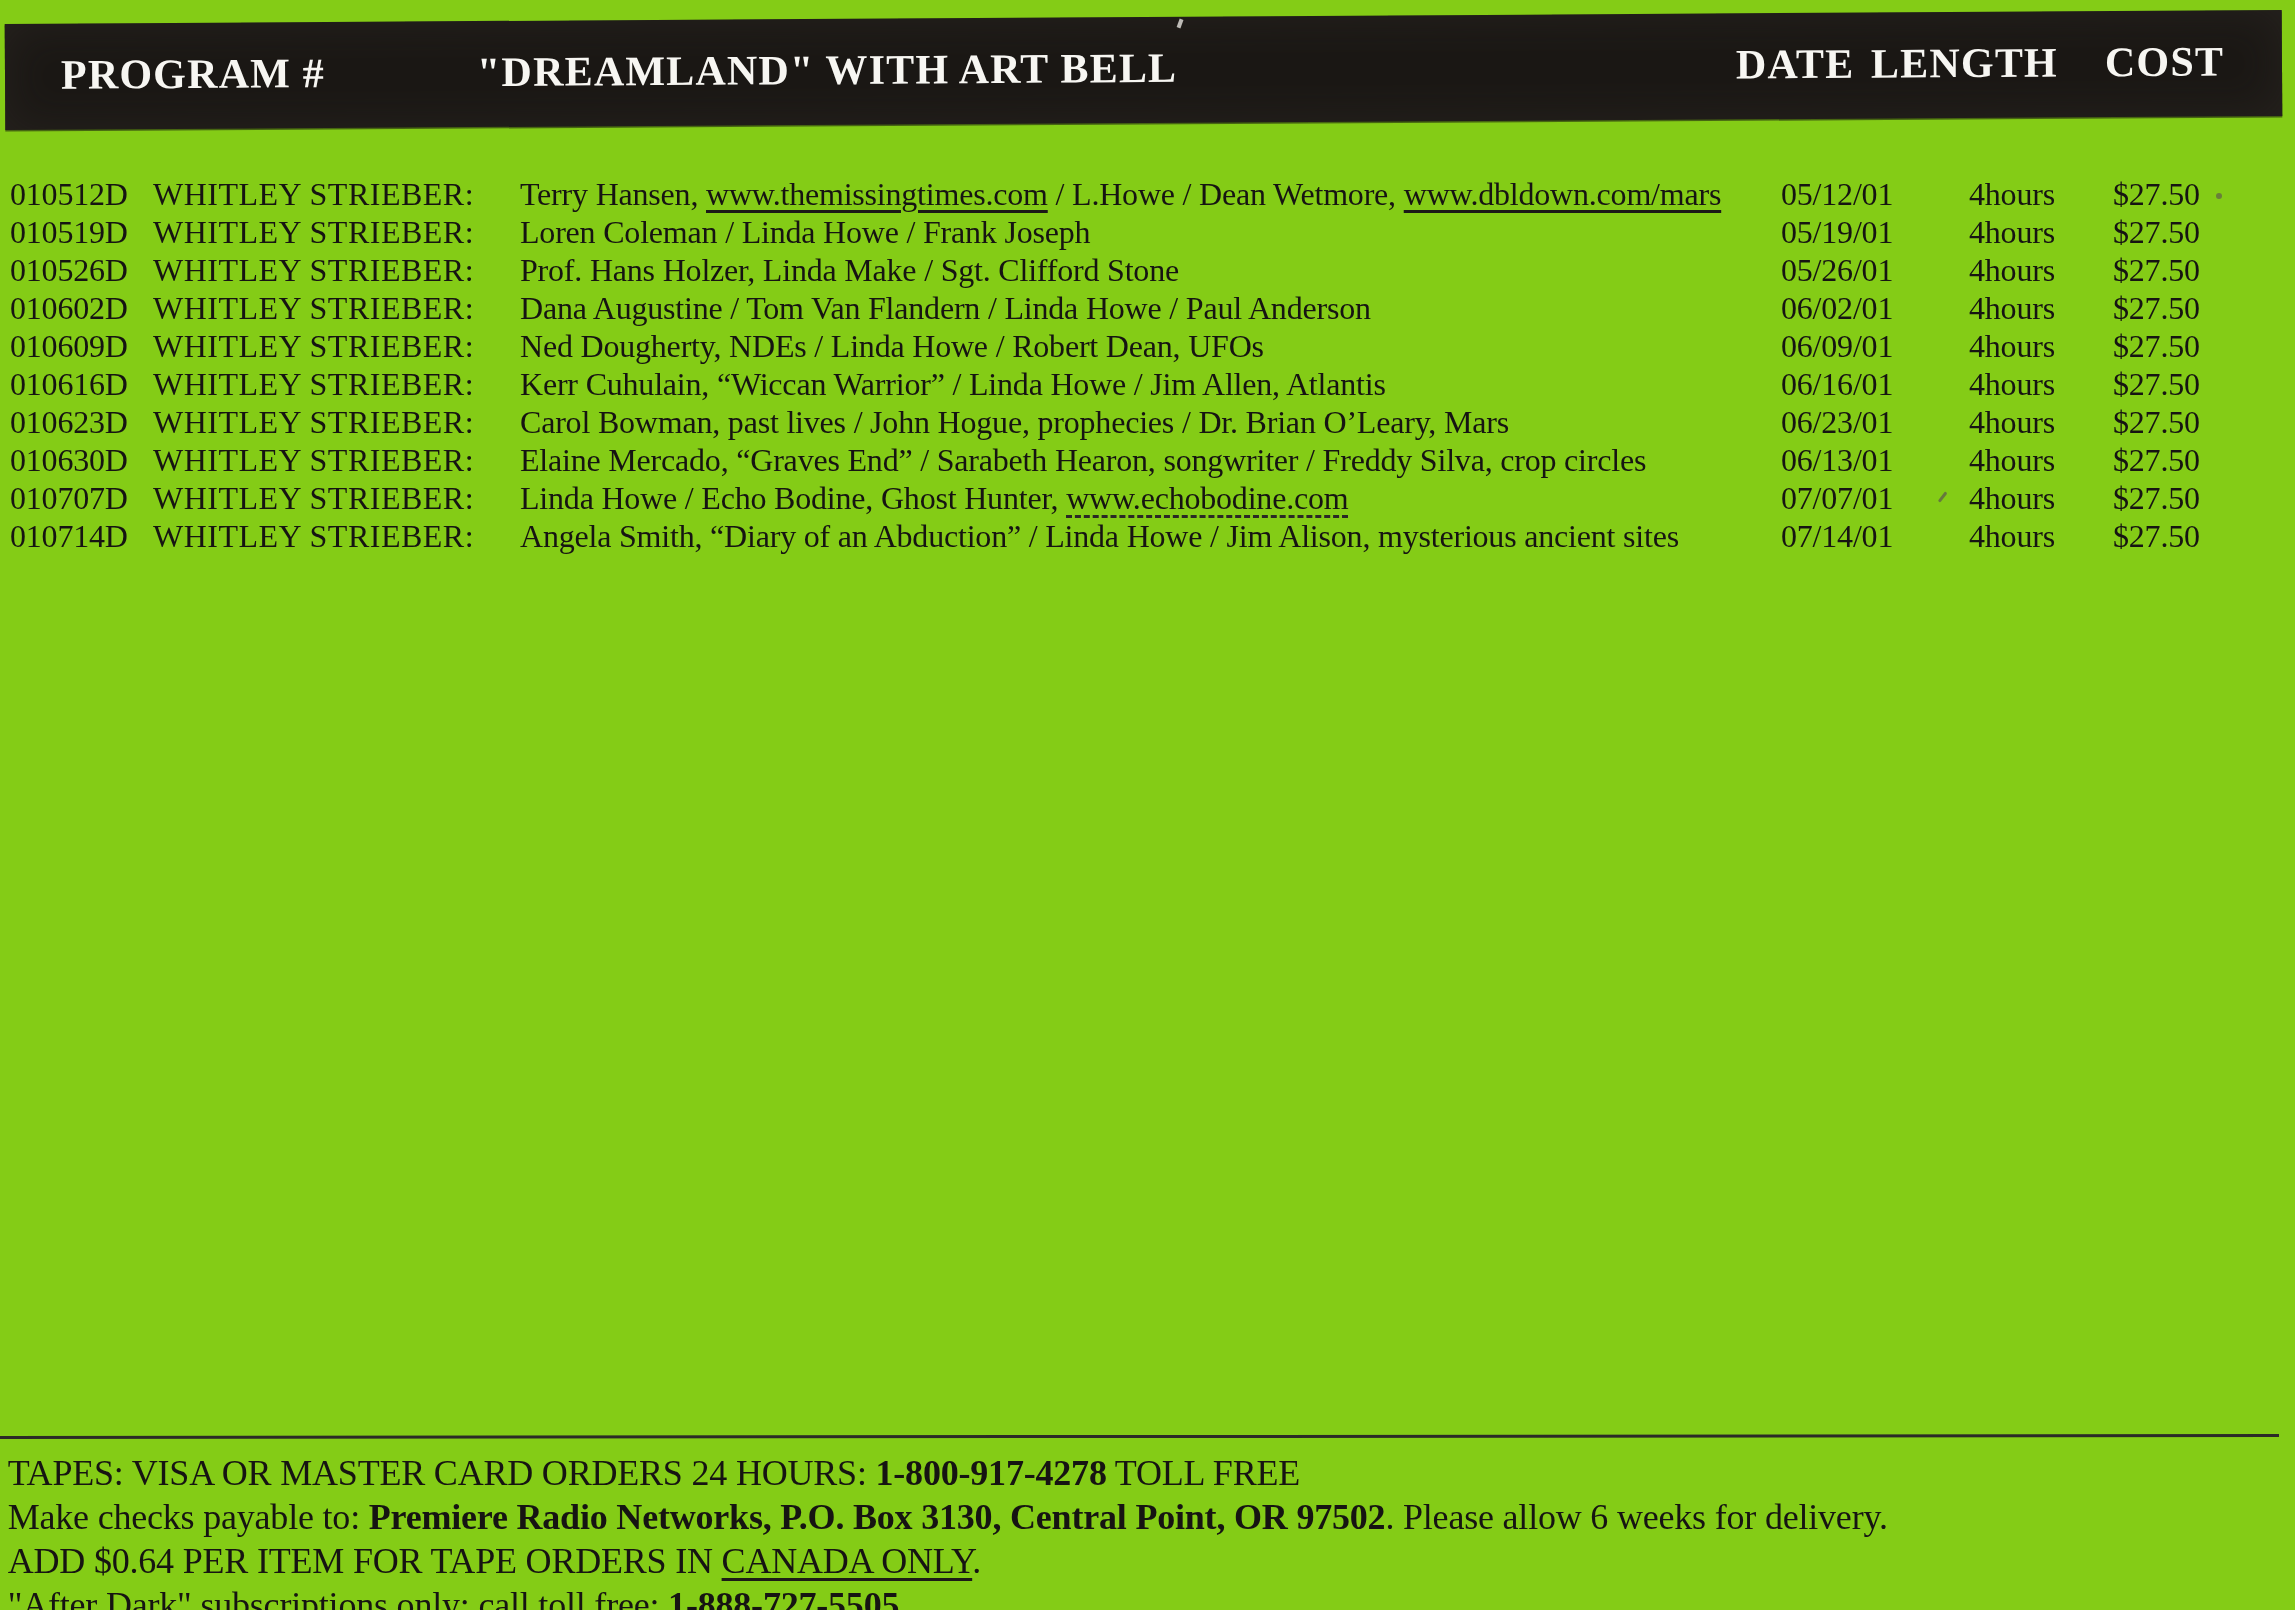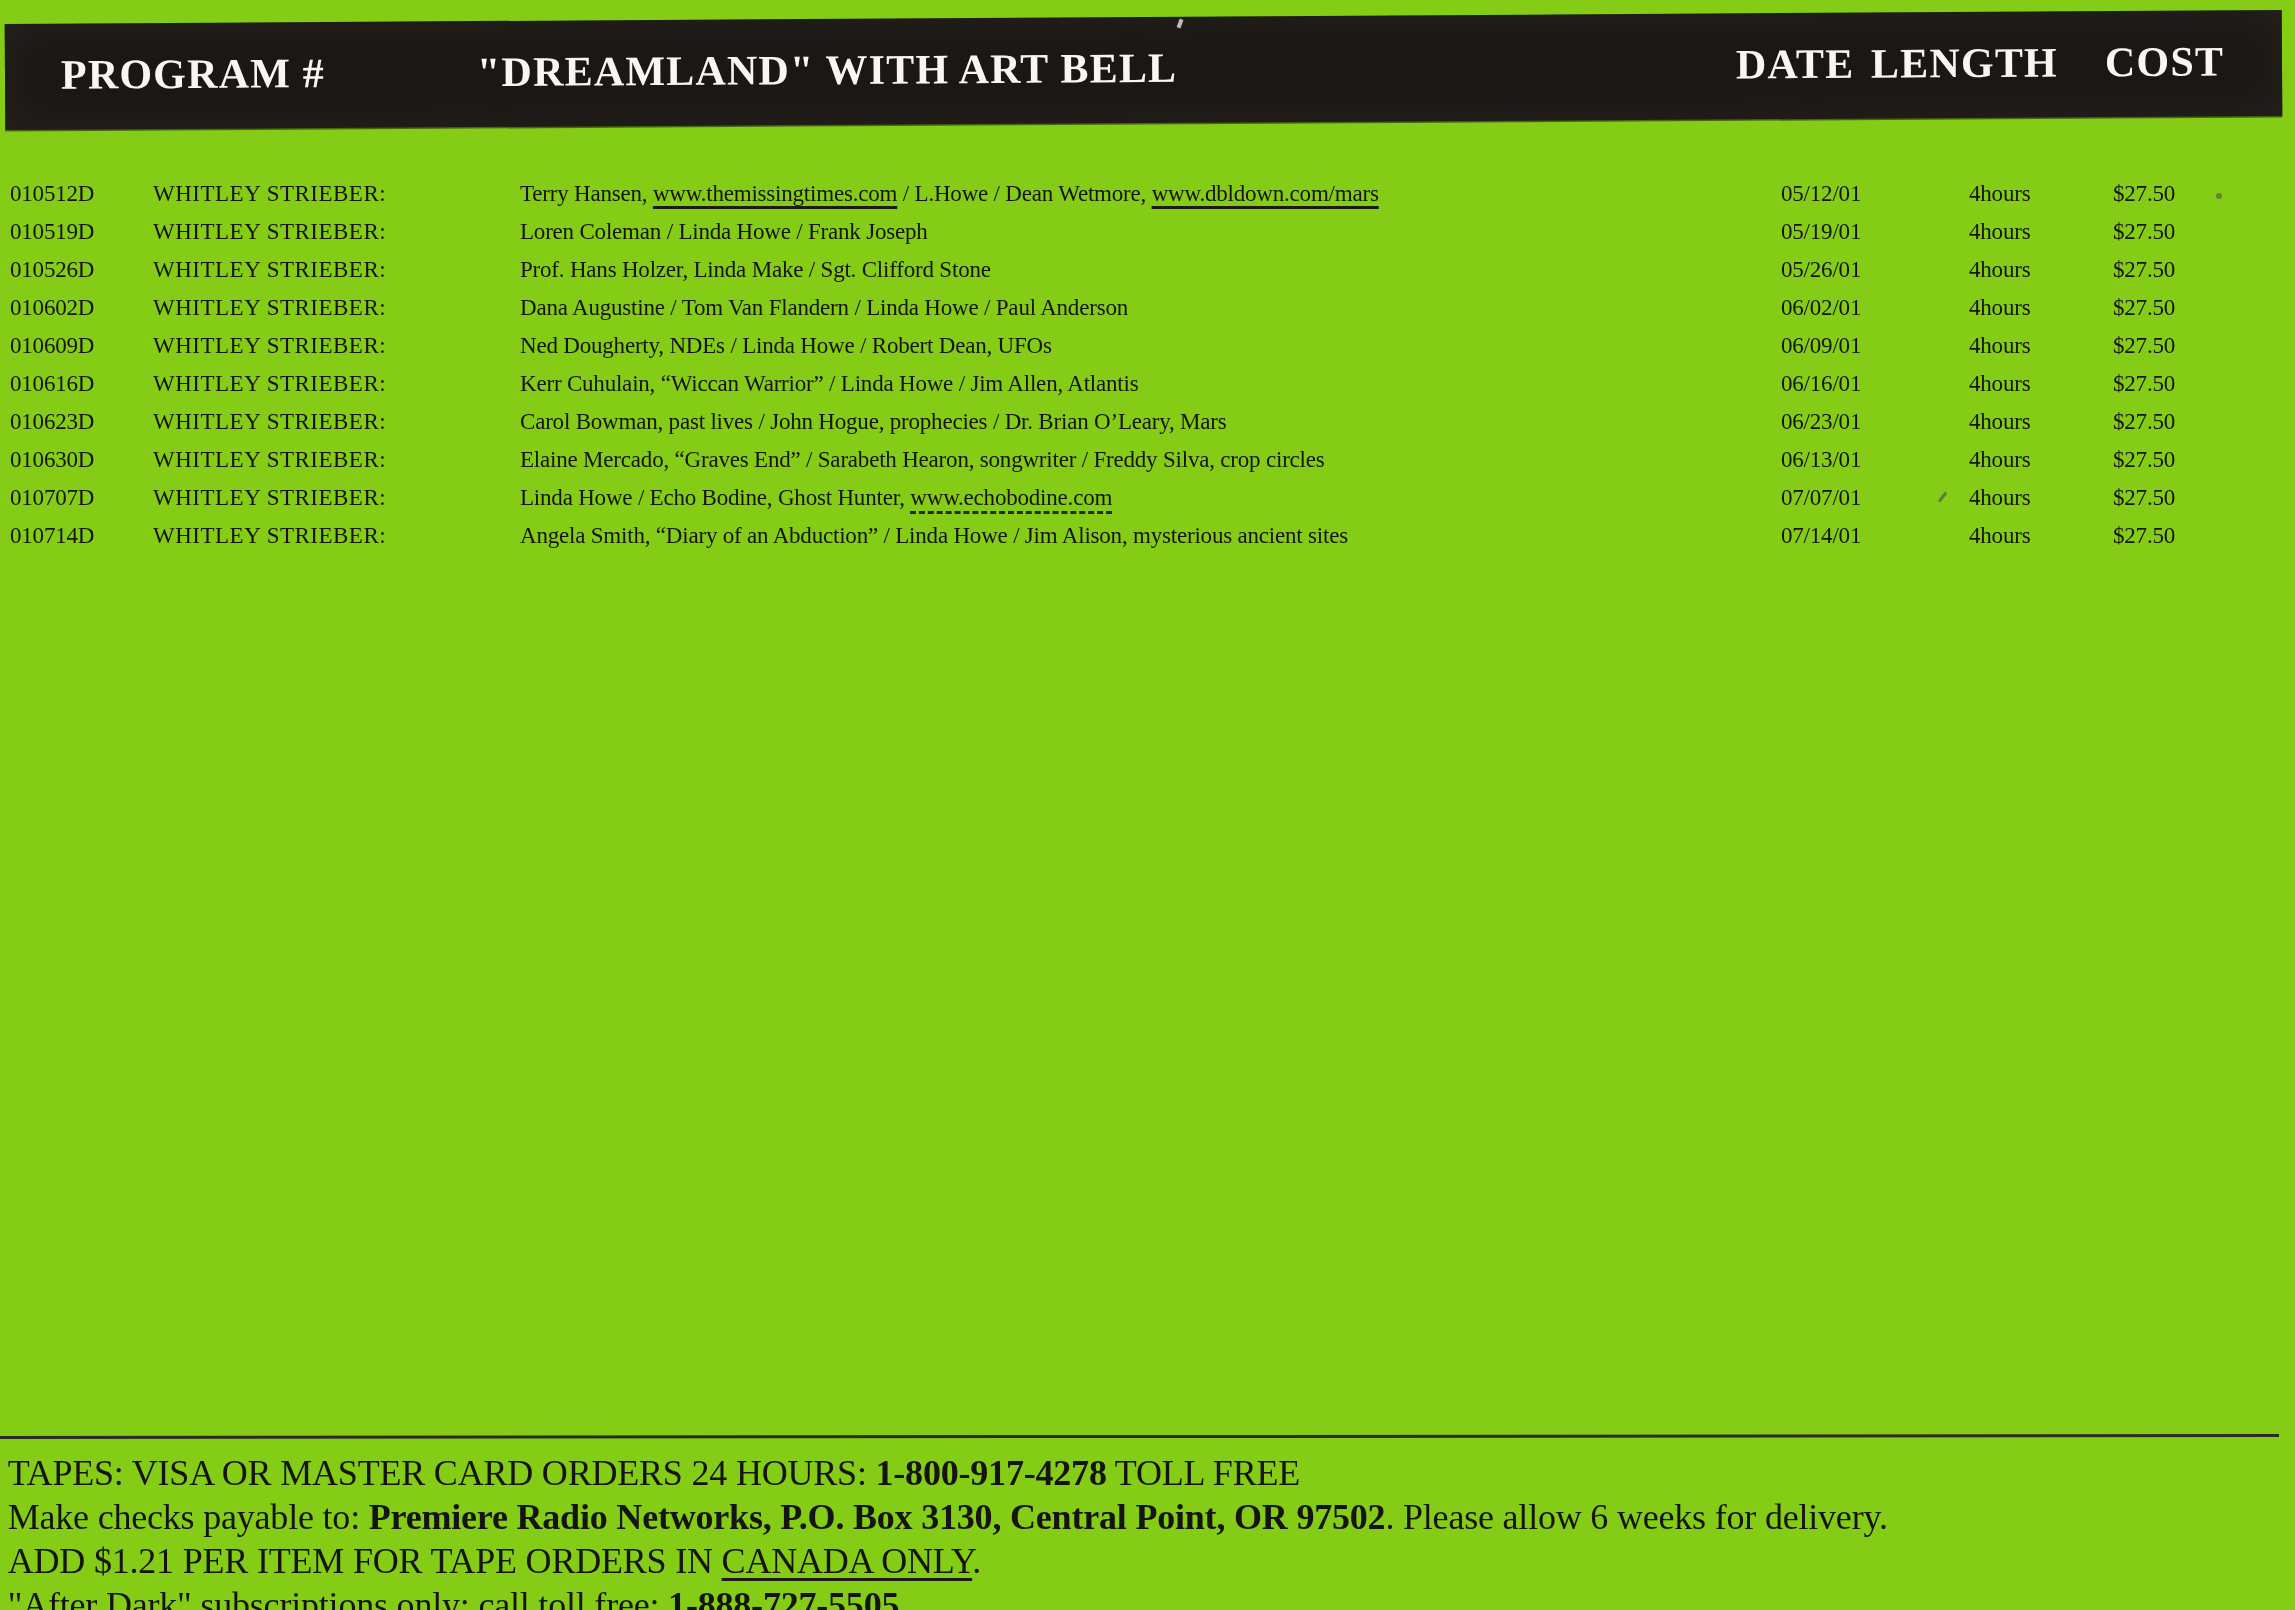--- a/index.html
+++ b/index.html
@@ -14,21 +14,21 @@
          font-size:42px;color:#f7f6f2;letter-spacing:1.2px;white-space:nowrap;}
   .h-program{left:56px;}
   .h-title{left:472px;}
   .h-date{left:1687px;margin-left:44px;}
   .h-length{left:1866px;}
   .h-cost{left:2100px;}
 
   
   .rows{position:absolute;left:0;top:175px;width:2295px;}
   .row{position:relative;height:38px;}
-  .c{position:absolute;top:0;font-size:23px;line-height:38px;white-space:nowrap;
+  .c{position:absolute;top:0;font-size:32px;line-height:38px;white-space:nowrap;
      letter-spacing:-0.2px;}
   .program{left:10px;}
   .host{left:153px;letter-spacing:0.5px;}
   .desc{left:520px;}
   .date{left:1781px;}
   .length{left:1969px;text-align:right;}
   .cost{left:2113px;}
 
   
   .rule{position:absolute;left:0;top:1435px;width:2279px;height:3.1px;background:#2b2a27;
@@ -143,21 +143,21 @@
         <span class="c date">07/14/01</span>
         <span class="c length">4hours</span>
         <span class="c cost">$27.50</span>
       </div>
     </div>
 
   <div class="rule"></div>
   <div class="footer" id="footer">
       <div class="fline"><span>TAPES: VISA OR MASTER CARD ORDERS 24 HOURS:  </span><span class="bold">1-800-917-4278</span><span> TOLL FREE</span></div>
       <div class="fline"><span>Make checks payable to:  </span><span class="bold">Premiere Radio Networks, P.O. Box 3130, Central Point, OR 97502</span><span>.  Please allow 6 weeks for delivery.</span></div>
-      <div class="fline"><span>ADD $1.21 PER ITEM FOR TAPE ORDERS IN </span><span class="u-solid">CANADA ONLY</span><span>.</span></div>
+      <div class="fline"><span>ADD $0.64 PER ITEM FOR TAPE ORDERS IN </span><span class="u-solid">CANADA ONLY</span><span>.</span></div>
       <div class="fline"><span>"After Dark" subscriptions only: call toll free:  </span><span class="bold">1-888-727-5505.</span></div>
     </div>
 
   <span class="artifact art-dot"></span>
   <span class="artifact art-tick"></span>
   <span class="artifact art-speck"></span>
 </div>
 
 
 </body></html>

